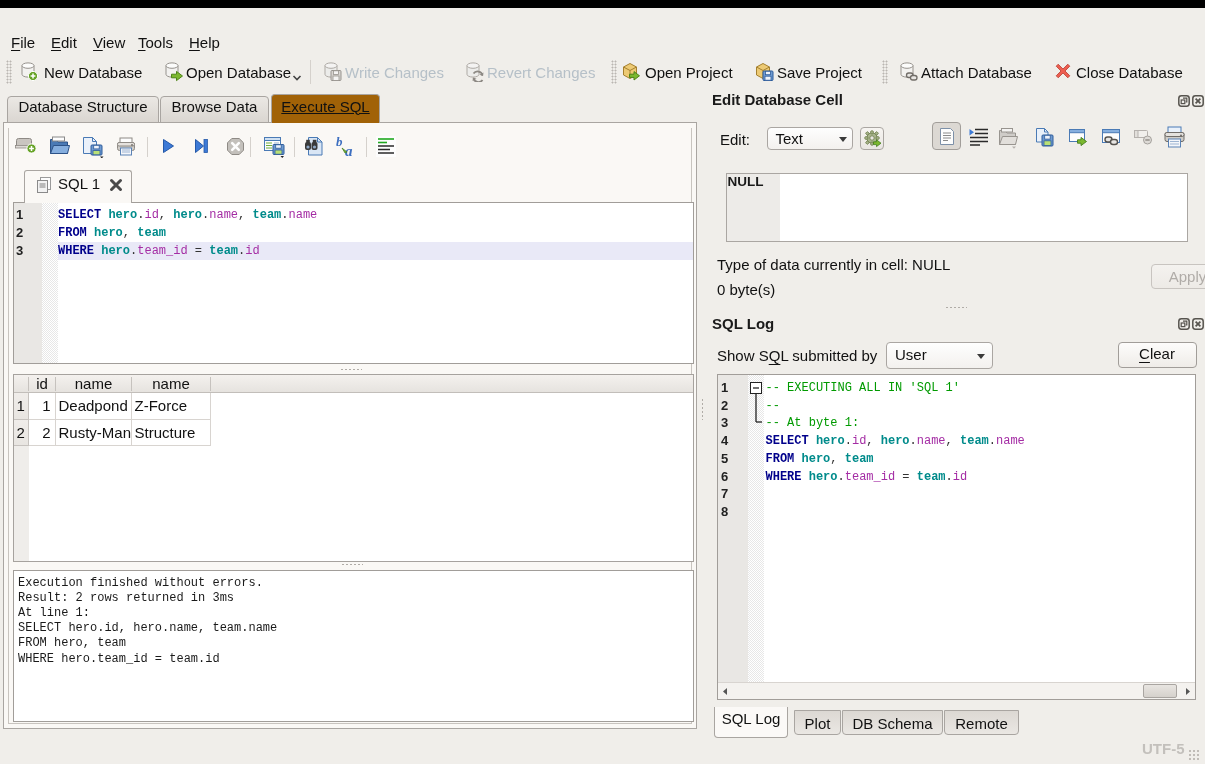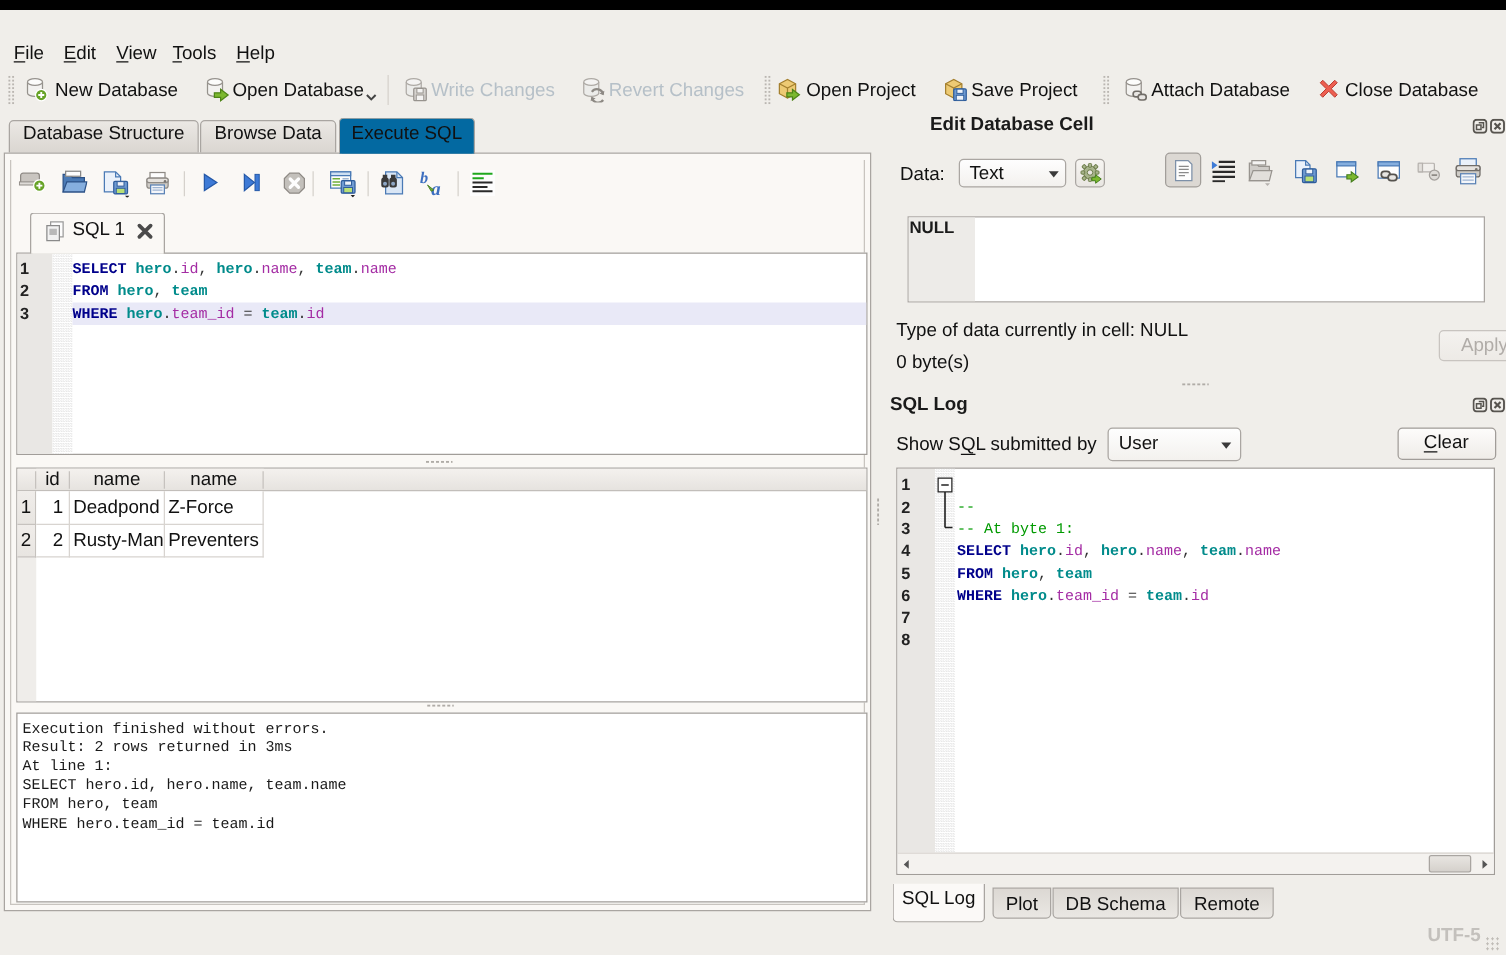--- a/index.html
+++ b/index.html
@@ -29,21 +29,21 @@
 .tbtext.dis { color:#b6c0c8; }
 .grip { position:absolute; top:5px; width:6px; height:24px;
   background-image:radial-gradient(circle,#bab6b1 0.9px,transparent 1.1px);
   background-size:3px 3px; }
 .tsep { position:absolute; top:5px; width:1px; height:24px; background:#d5d1cc; }
 
 
 .mtab { position:absolute; top:96px; height:27px; background:linear-gradient(to bottom,#ebe8e4,#dad6d1);
   border:1px solid #a9a5a1; border-radius:4px 4px 0 0; font-size:15px; color:#111;
   text-align:center; }
-.mtab.active { top:94px; height:29px; background:#0369a1; border-bottom:none; z-index:5; }
+.mtab.active { top:94px; height:29px; background:#a16207; border-bottom:none; z-index:5;text-decoration:underline; }
 .mtab span { display:block; margin-top:0.5px; }
 .mtab.active span { margin-top:2.5px; }
 
 
 #leftpane { position:absolute; left:3px; top:122px; width:694px; height:607px;
   background:#faf8f5; border:1px solid #a9a5a1; z-index:1; }
 #innerframe { position:absolute; left:8px; top:128px; width:684px; height:596px;
   border:1px solid #c8c4bf; border-top:none; z-index:1; }
 
 
@@ -311,46 +311,46 @@
   <div class="thsep" style="left:117px;"></div>
   <div class="thsep" style="left:196px;"></div>
   <div class="abs" style="left:0;top:18px;width:14.5px;height:168px;background:#efedea;"></div>
   <div class="rowhdr" style="top:18px;height:26.5px;line-height:26.5px;">1</div>
   <div class="rowhdr" style="top:44.5px;height:26.5px;line-height:26.5px;">2</div>
   <div class="cell" style="left:14.5px;top:18px;width:27px;height:26.5px;line-height:26.5px;text-align:right;padding-right:4px;">1</div>
   <div class="cell" style="left:41.5px;top:18px;width:76px;height:26.5px;line-height:26.5px;padding-left:3px;">Deadpond</div>
   <div class="cell" style="left:117.5px;top:18px;width:79px;height:26.5px;line-height:26.5px;padding-left:3px;">Z-Force</div>
   <div class="cell" style="left:14.5px;top:44.5px;width:27px;height:26.5px;line-height:26.5px;text-align:right;padding-right:4px;">2</div>
   <div class="cell" style="left:41.5px;top:44.5px;width:76px;height:26.5px;line-height:26.5px;padding-left:3px;">Rusty-Man</div>
-  <div class="cell" style="left:117.5px;top:44.5px;width:79px;height:26.5px;line-height:26.5px;padding-left:3px;">Preventers</div>
+  <div class="cell" style="left:117.5px;top:44.5px;width:79px;height:26.5px;line-height:26.5px;padding-left:3px;">Structure</div>
 </div>
 
 <div class="abs" style="left:341px;top:563px;width:22px;height:3px;background-image:radial-gradient(circle,#b0aca7 0.9px,transparent 1.1px);background-size:4px 3px;z-index:2;"></div>
 
 <div id="execlog">Execution finished without errors.
 Result: 2 rows returned in 3ms
 At line 1:
 SELECT hero.id, hero.name, team.name
 FROM hero, team
 WHERE hero.team_id = team.id</div>
 
 <div class="abs" style="left:701px;top:398px;width:3px;height:22px;background-image:radial-gradient(circle,#b0aca7 0.9px,transparent 1.1px);background-size:3px 4px;"></div>
 
-<div class="docktitle" style="left:744px;top:91px;">Edit Database Cell</div>
+<div class="docktitle" style="left:712px;top:91px;">Edit Database Cell</div>
 <svg class="abs" style="left:1177.5px;top:94.5px;" width="12" height="12" viewBox="0 0 12 12">
       <rect x="0.8" y="0.8" width="10.4" height="10.4" rx="2.6" fill="none" stroke="#57544f" stroke-width="1.5"></rect>
       <path d="M5 3.2 h3.8 v3.8 h-1.2" fill="none" stroke="#57544f" stroke-width="1.2"></path>
       <rect x="3.2" y="5" width="3.6" height="3.6" fill="none" stroke="#57544f" stroke-width="1.2"></rect>
     </svg>
 <svg class="abs" style="left:1191.5px;top:94.5px;" width="12" height="12" viewBox="0 0 12 12">
       <rect x="0.8" y="0.8" width="10.4" height="10.4" rx="2.6" fill="none" stroke="#57544f" stroke-width="1.5"></rect>
       <path d="M3.6 3.6 L8.4 8.4 M8.4 3.6 L3.6 8.4" stroke="#57544f" stroke-width="1.7"></path>
     </svg>
 
-<div class="label15" style="left:720px;top:131px;">Data:</div>
+<div class="label15" style="left:720px;top:131px;">Edit:</div>
 <div class="combo" style="left:766.5px;top:127px;width:86px;height:23px;">
   <div class="ctext" style="top:2px;">Text</div>
       <div class="arr" style="left:71px;top:9px;"></div>
 </div>
 <div class="abs" style="left:859.5px;top:127px;width:24px;height:23px;border:1px solid #aaa6a2;border-radius:4px;background:linear-gradient(to bottom,#f7f5f2,#e9e6e2);">
   <svg class="abs" style="left:3px;top:2px;" width="18" height="18" viewBox="0 0 18 18">
     <g fill="#a8b48c" stroke="#6d7d4a" stroke-width="0.8">
       <circle cx="8" cy="8" r="5.2"></circle>
       <rect x="6.7" y="0.8" width="2.6" height="3" rx="0.8"></rect>
           <rect x="6.7" y="12.2" width="2.6" height="3" rx="0.8"></rect>
@@ -456,20 +456,21 @@
   <div class="lognum" style="top:74.8px;">5</div>
   <div class="lognum" style="top:92.5px;">6</div>
   <div class="lognum" style="top:110.2px;">7</div>
   <div class="lognum" style="top:127.9px;">8</div>
   <svg class="abs" style="left:31px;top:6px;" width="34" height="46" viewBox="0 0 34 46">
     <rect x="1.5" y="1.5" width="11" height="11" fill="#fff" stroke="#222"></rect>
     <line x1="4" y1="7" x2="10" y2="7" stroke="#222" stroke-width="1.3"></line>
     <line x1="7" y1="12.5" x2="7" y2="41" stroke="#222" stroke-width="1.3"></line>
     <line x1="7" y1="41" x2="13" y2="41" stroke="#222" stroke-width="1.3"></line>
   </svg>
+  <div class="logline cmt" style="top:4px;">-- EXECUTING ALL IN 'SQL 1'</div>
   <div class="logline cmt" style="top:21.7px;">--</div>
   <div class="logline cmt" style="top:39.4px;">-- At byte 1:</div>
   <div class="logline" style="top:57.1px;"><span class="kw">SELECT</span> <span class="tbl">hero</span>.<span class="fld">id</span>, <span class="tbl">hero</span>.<span class="fld">name</span>, <span class="tbl">team</span>.<span class="fld">name</span></div>
   <div class="logline" style="top:74.8px;"><span class="kw">FROM</span> <span class="tbl">hero</span>, <span class="tbl">team</span></div>
   <div class="logline" style="top:92.5px;"><span class="kw">WHERE</span> <span class="tbl">hero</span>.<span class="fld">team_id</span> = <span class="tbl">team</span>.<span class="fld">id</span></div>
 
   <div class="abs" style="left:0px;top:307px;width:477px;height:17px;background:#f4f2ef;border-top:1px solid #d8d4d0;">
     <svg class="abs" style="left:3px;top:4px;" width="8" height="9">
           <path d="M6 1 L2 4.5 L6 8 Z" fill="#555"></path>
         </svg>

